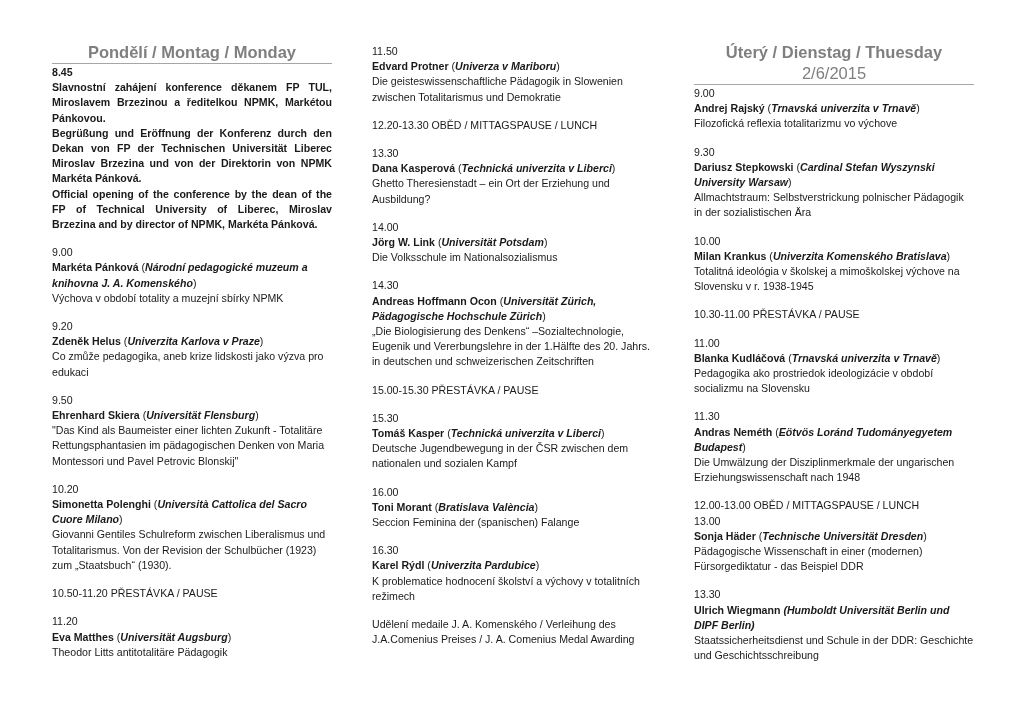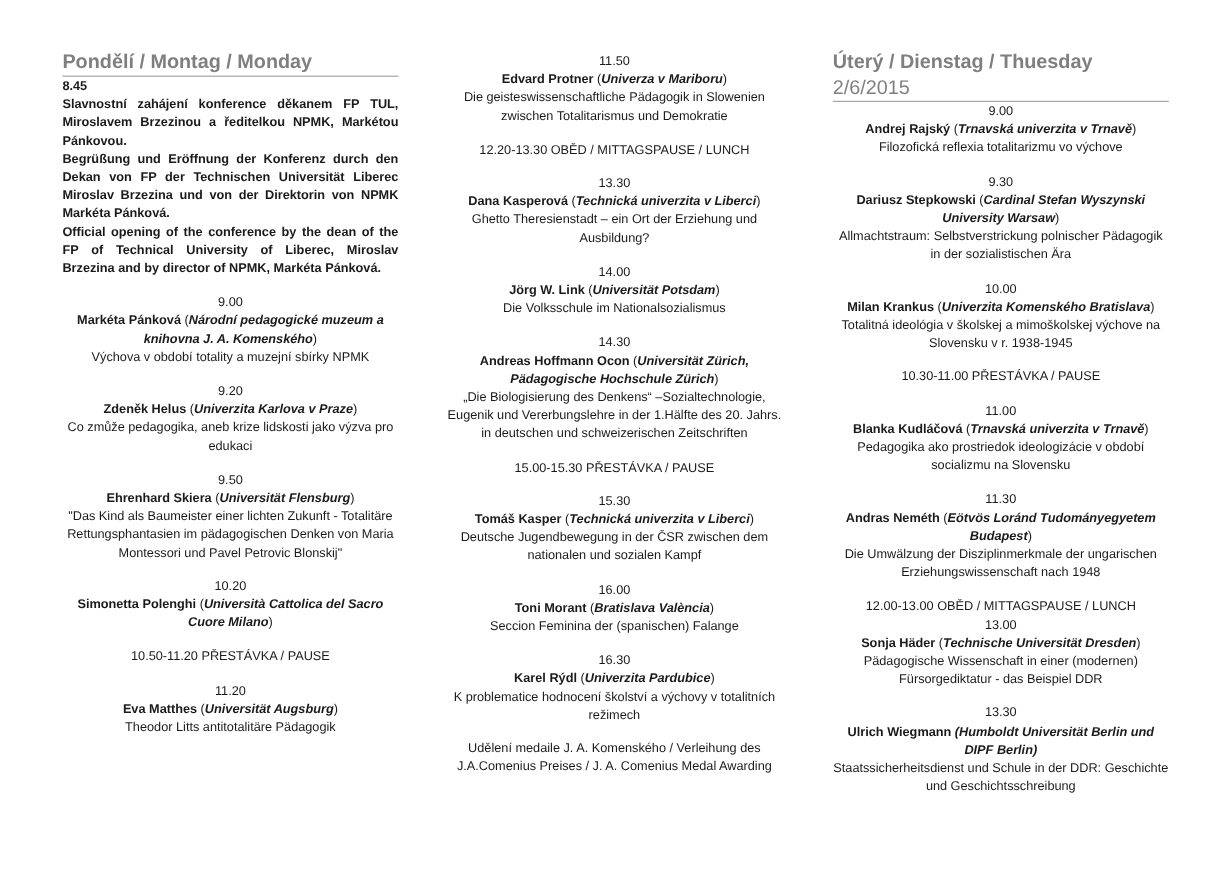--- a/index.html
+++ b/index.html
@@ -2,24 +2,24 @@
 <html><head>
 <meta charset="utf-8">
 <style>
   html, body { margin: 0; padding: 0; background: #ffffff; }
   body { width: 1024px; height: 724px; position: relative; overflow: hidden;
          font-family: "Liberation Sans", "DejaVu Sans", sans-serif; color: #1a1a1a; }
   .col { position: absolute; top: 42px; width: 280px; font-size: 10.6px; line-height: 15.2px; }
   .col1 { left: 52px; }
   .col2 { left: 372px; top: 44px; }
   .col3 { left: 694px; }
-  .day-head { color: #7f7f7f; border-bottom: 1px solid #a6a6a6; margin-bottom: 1px; padding-bottom: 0; }
+  .day-head { color: #7f7f7f; border-bottom: 1px solid #a6a6a6; margin-bottom: 1px; padding-bottom: 0; text-align: center; }
   .day-title { font-weight: bold; font-size: 16.5px; line-height: 21px; display: block; }
   .day-date { font-size: 16.5px; line-height: 21px; display: block; }
-  .item { margin-bottom: 13px; text-align: center; }
+  .item { margin-bottom: 13px; }
   .item.tight { margin-bottom: 0; }
   .time { display: block; }
   .speaker { font-weight: bold; }
   .inst { font-style: italic; font-weight: bold; }
   .text { display: block; }
   .justify { text-align: justify; font-weight: bold; }
   .brk { display: block; }
 </style>
 </head>
 <body>
@@ -50,20 +50,21 @@
 
   <div class="item">
     <span class="time">9.50</span>
     <span class="speaker">Ehrenhard Skiera</span><span> (</span><span class="inst">Universität Flensburg</span><span>)</span>
     <span class="text">"Das Kind als Baumeister einer lichten Zukunft - Totalitäre Rettungsphantasien im pädagogischen Denken von Maria Montessori und Pavel Petrovic Blonskij"</span>
   </div>
 
   <div class="item">
     <span class="time">10.20</span>
     <span class="speaker">Simonetta Polenghi</span><span> (</span><span class="inst">Università Cattolica del Sacro Cuore Milano</span><span>)</span>
+    <span class="text">Giovanni Gentiles Schulreform zwischen Liberalismus und Totalitarismus. Von der Revision der Schulbücher (1923) zum „Staatsbuch“ (1930).</span>
   </div>
 
   <div class="item">
     <span class="text">10.50-11.20 PŘESTÁVKA / PAUSE</span>
   </div>
 
   <div class="item">
     <span class="time">11.20</span>
     <span class="speaker">Eva Matthes</span><span> (</span><span class="inst">Universität Augsburg</span><span>)</span>
     <span class="text">Theodor Litts antitotalitäre Pädagogik</span>

